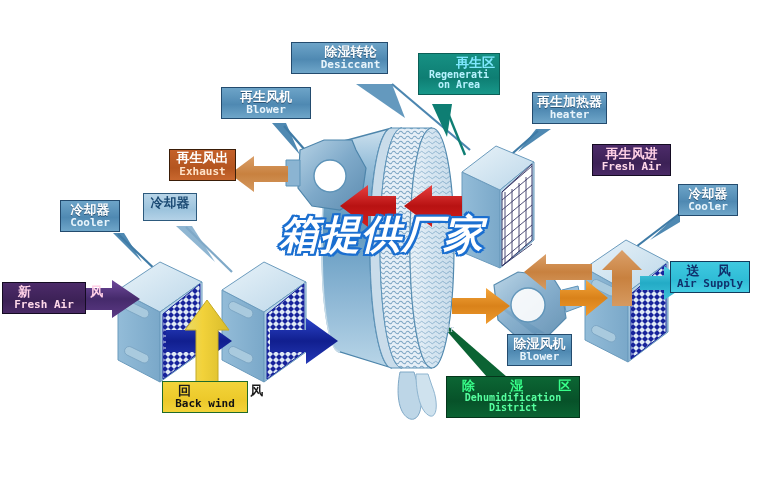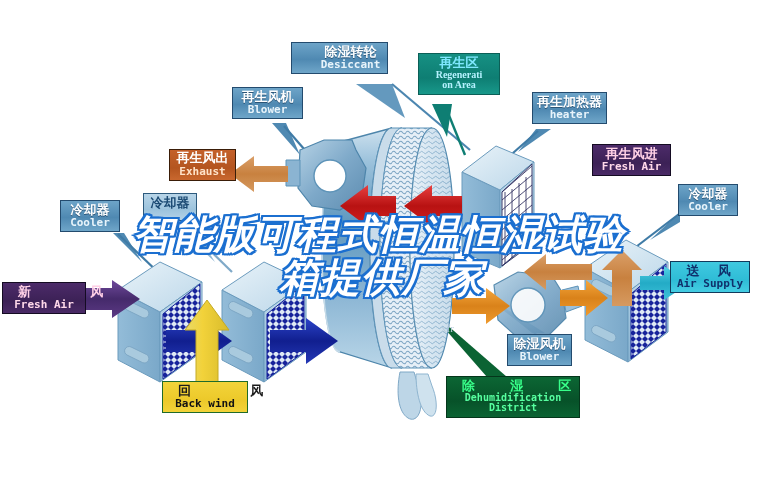--- a/index.html
+++ b/index.html
@@ -59,22 +59,22 @@
     background: linear-gradient(to bottom, #c4602a 0%, #b4551f 60%, #c9682f 100%);
     border-color: #3a1d08;
   }
   .v-orange .label-cn { color: #ffffff; font-family: Liberation Mono, monospace; }
   .v-orange .label-en { color: #ffe3c9; }
 
   .v-teal {
     background: linear-gradient(to bottom, #169083 0%, #0e7e73 60%, #18988a 100%);
     border-color: #0b5f57;
   }
-  .v-teal .label-cn { color: #7fe8ff; }
-  .v-teal .label-en { color: #b6f2ff; font-family: Liberation Serif, serif; }
+  .v-teal .label-cn { color: #7fe8ff; text-align: right; }
+  .v-teal .label-en { color: #b6f2ff; }
 
   .v-purple {
     background: linear-gradient(to bottom, #4c2b69 0%, #3c2156 60%, #4a2a66 100%);
     border-color: #140b22;
   }
   .v-purple .label-cn { color: #ffd0e6; }
   .v-purple .label-en { color: #ffd9ea; }
 
   .v-green {
     background: linear-gradient(to bottom, #0c6634 0%, #075229 60%, #0b6333 100%);
@@ -385,21 +385,21 @@
     </g>
   </svg>
 
   <div class="faint-text" style="left:402px; top:322px;">xfr</div>
 
   <div class="label-box v-blue" style="left:291px; top:42px; width:97px;padding-left:26px;">
     <span class="label-cn">除湿转轮</span>
     <span class="label-en">Desiccant</span>
   </div>
 
-  <div class="label-box v-blue" style="left:232px; top:87px; width:71px;">
+  <div class="label-box v-blue" style="left:221px; top:87px; width:90px;">
     <span class="label-cn">再生风机</span>
     <span class="label-en">Blower</span>
   </div>
 
   <div class="label-box v-orange" style="left:169px; top:149px; width:67px;">
     <span class="label-cn">再生风出</span>
     <span class="label-en">Exhaust</span>
   </div>
 
   <div class="label-box v-teal" style="left:418px; top:53px; width:82px;">
@@ -452,17 +452,16 @@
     <span class="label-en small">Dehumidification</span>
     <span class="label-en small">District</span>
   </div>
 
   <div class="label-box v-cyan" style="left:670px; top:261px; width:80px;">
     <span class="label-cn spaced">送　风</span>
     <span class="label-en">Air Supply</span>
   </div>
 
   <div id="watermark">
-    <span class="wm-line l1">智能版可程式恒温恒湿试验</span>
     <span class="wm-line l2">箱提供厂家</span>
   </div>
 
 </div>
 
 </body></html>

